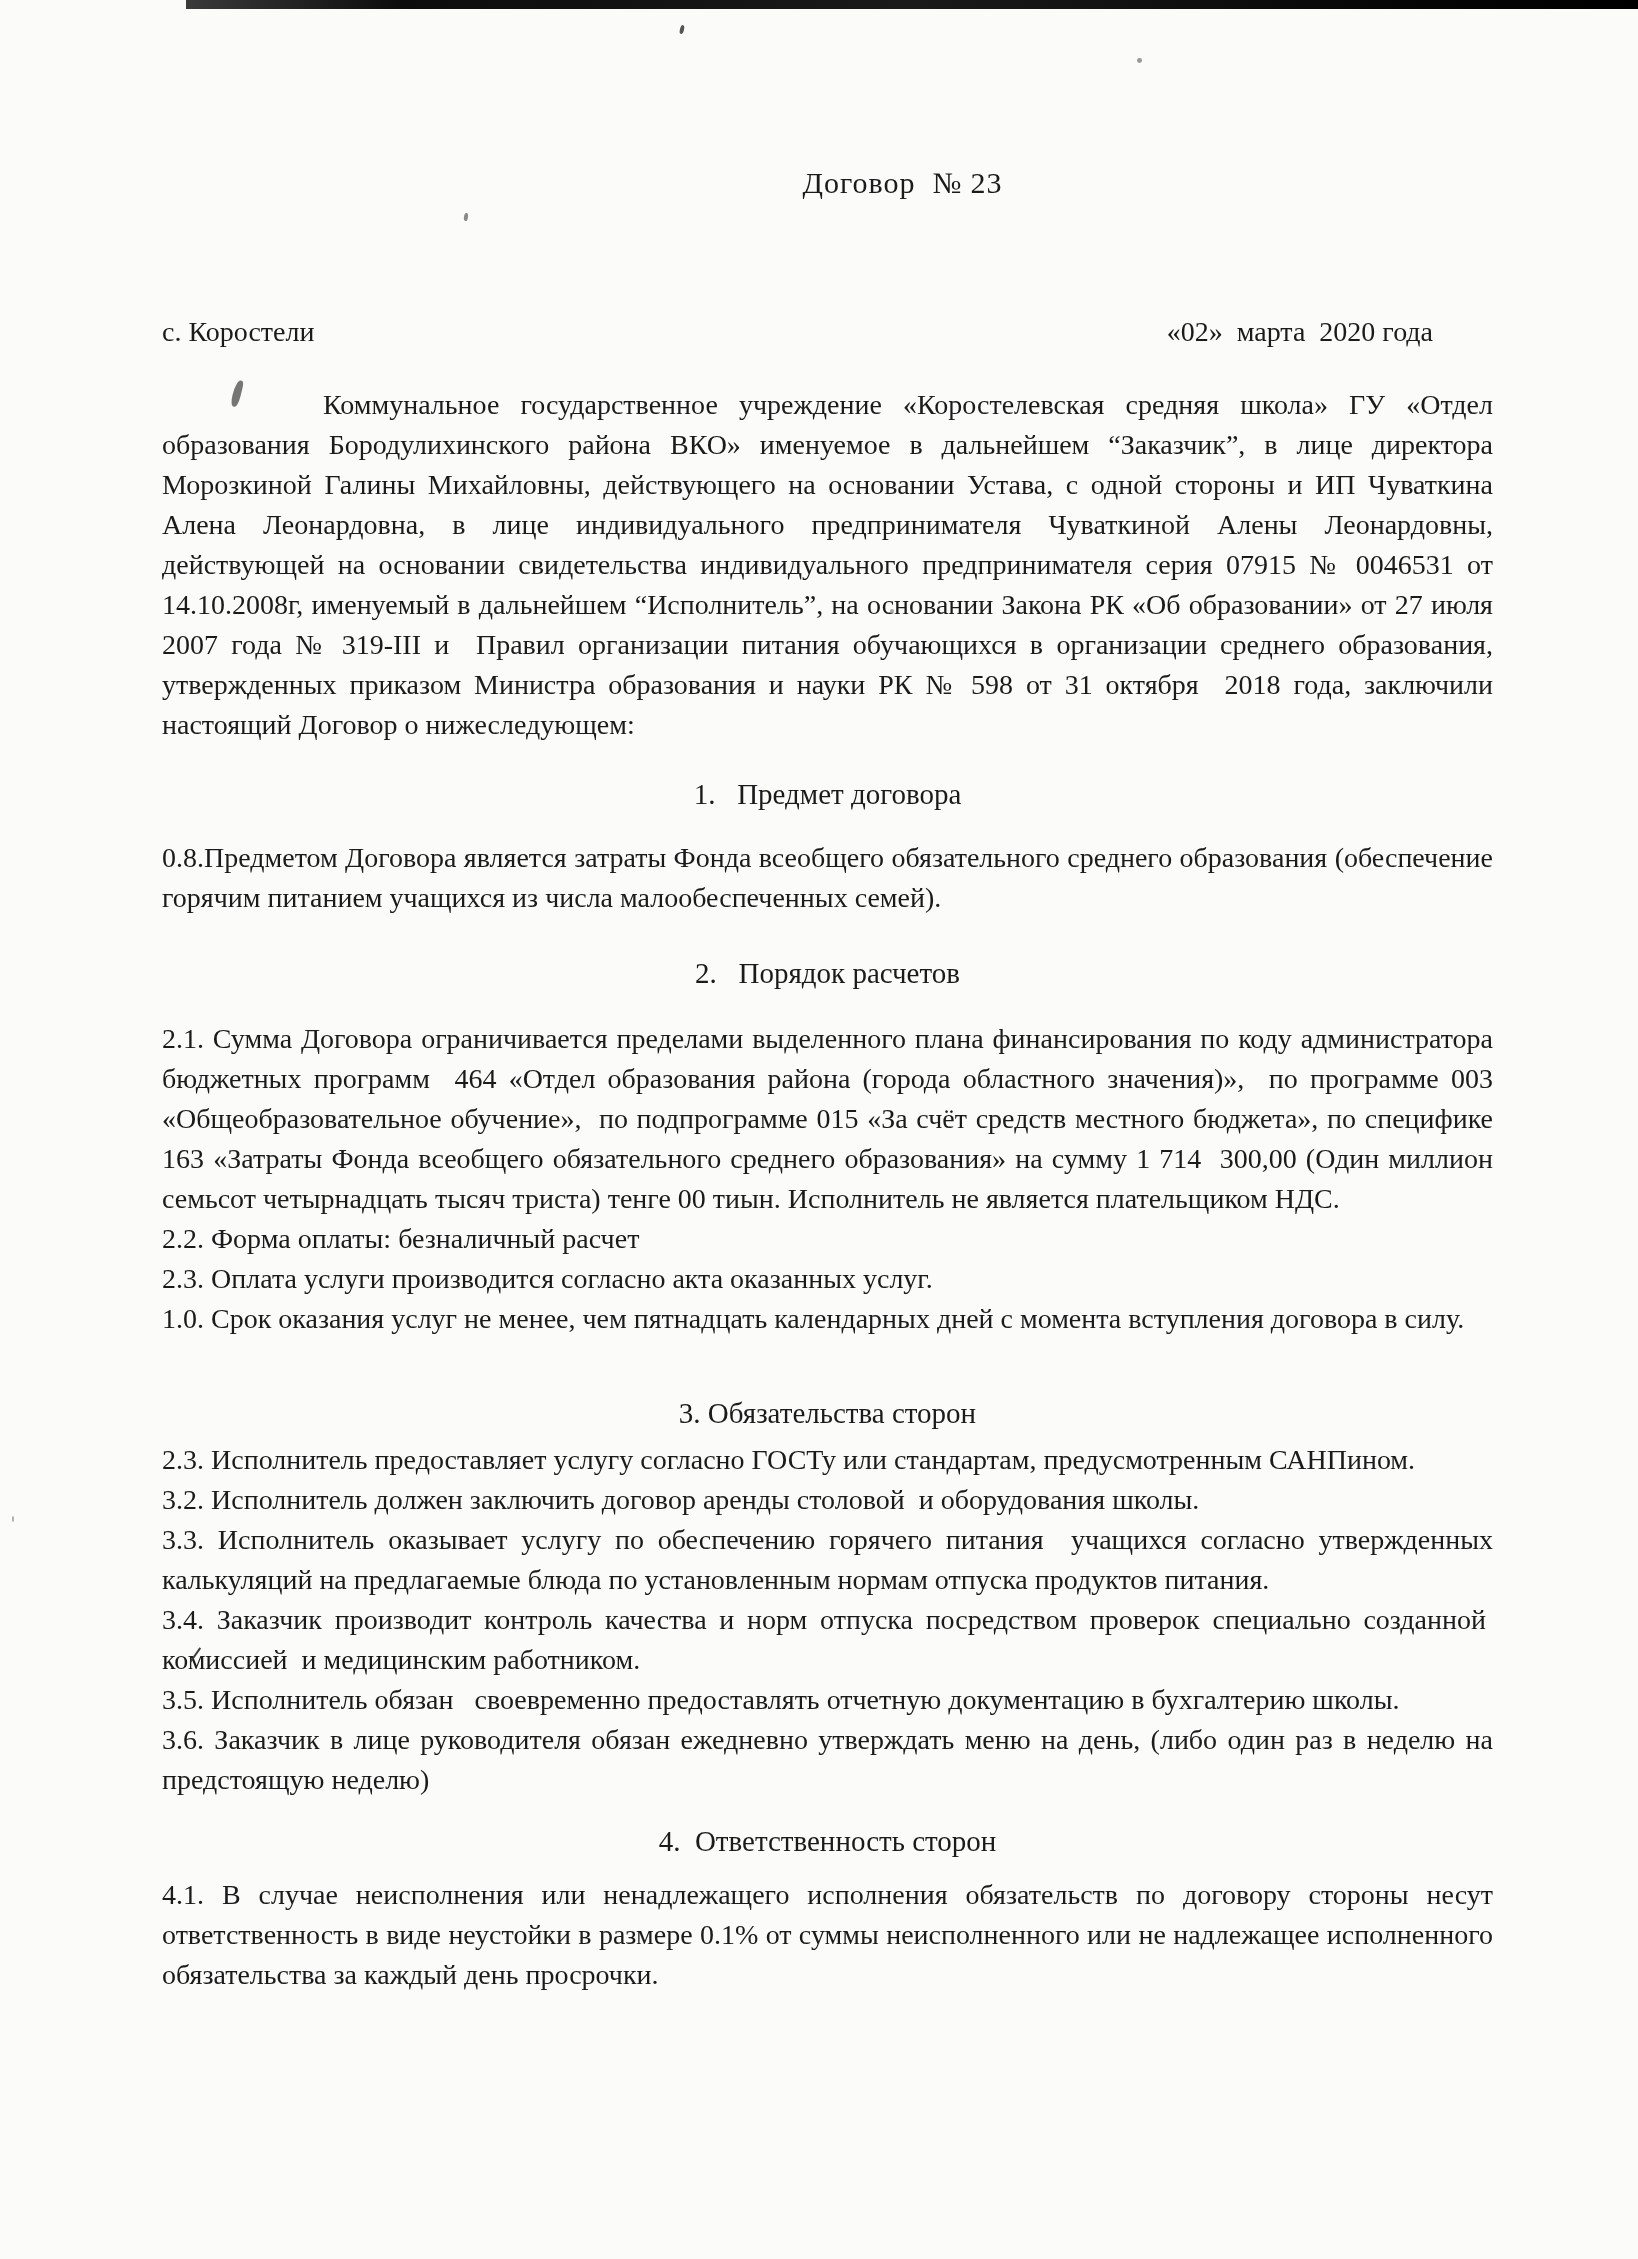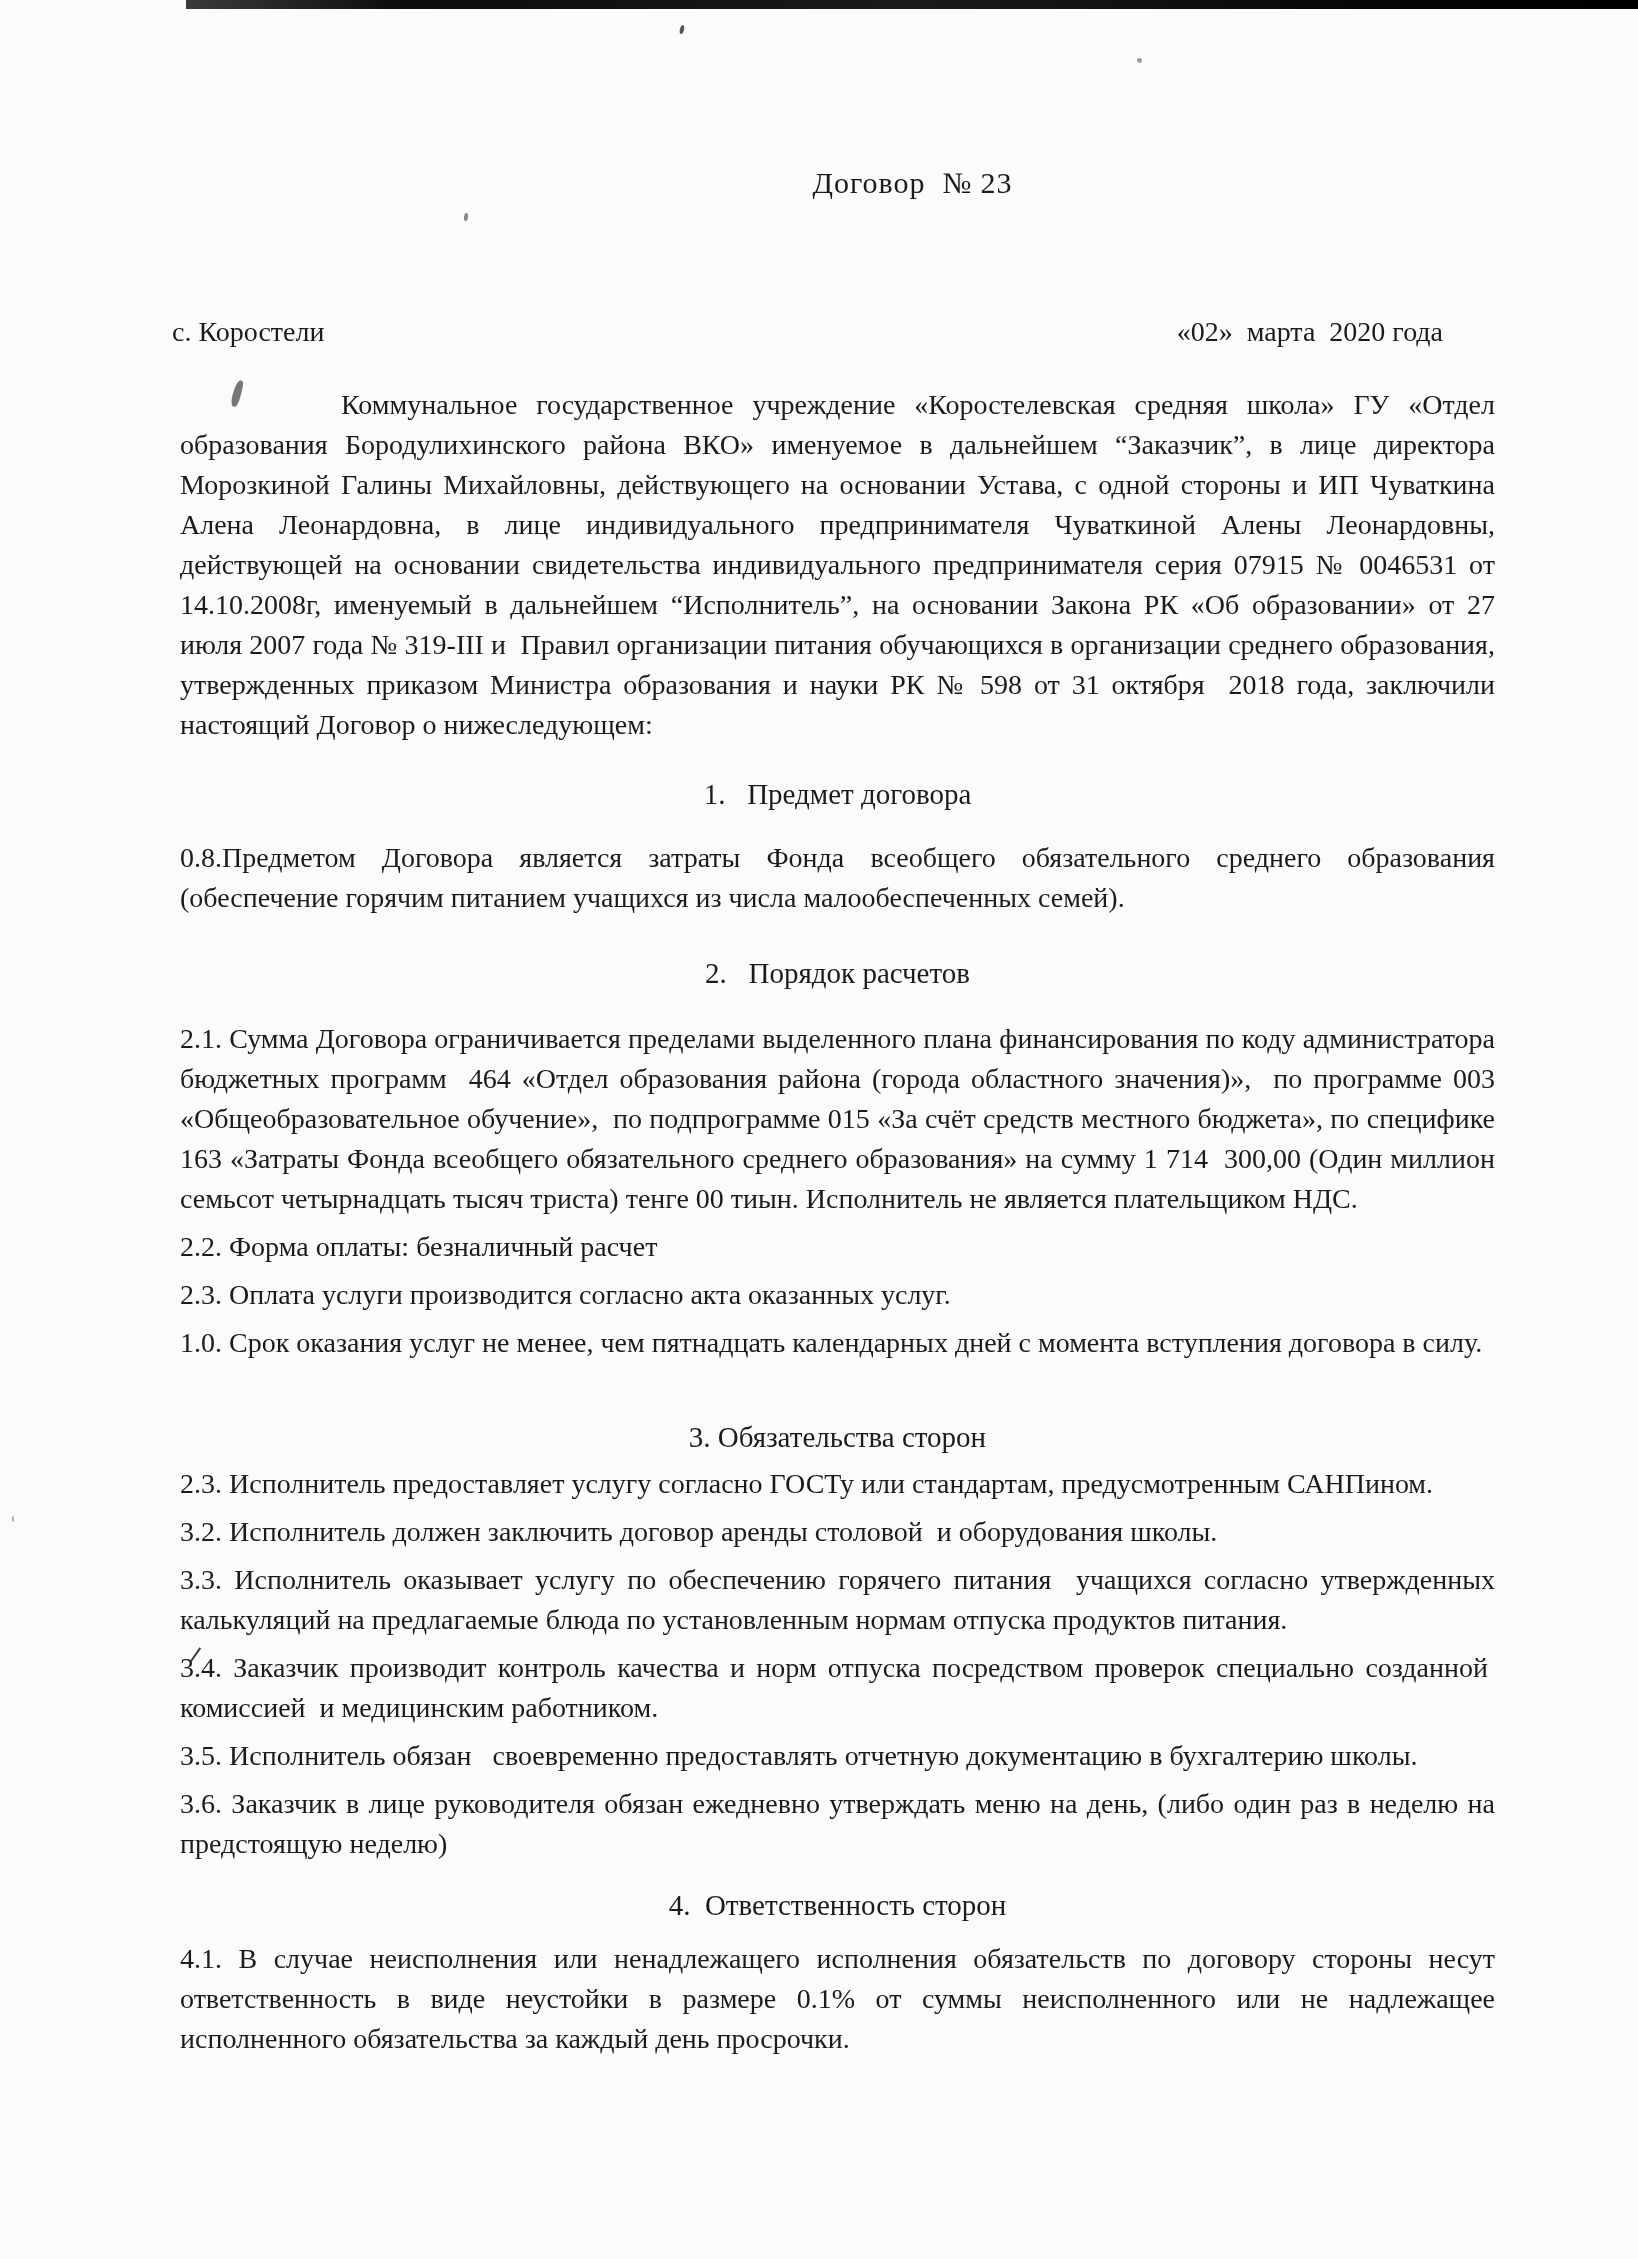--- a/index.html
+++ b/index.html
@@ -11,24 +11,24 @@
     overflow: hidden;
     position: relative;
   }
   .page { position: absolute; inset: 0; }
   
   .scan-bar {
     position: absolute; top: 0; left: 186px; right: 0; height: 8.7px;
     background: linear-gradient(90deg, #3a3a3a, #0c0c0c 15%, #1a1a1a 50%, #050505 85%, #000);
   }
   .content {
-    position: absolute; left: 172px; top: 0; width: 1331px;
+    position: absolute; left: 162px; top: 0; width: 1331px;
     font-size: 28px; line-height: 40px;
   }
-  p { margin: 8px; }
+  p { margin: 0; }
   .title {
     margin-top: 163px;
     text-align: center;
     padding-left: 150px;
     font-size: 30px;
     letter-spacing: 1px;
     white-space: pre;
   }
   .meta { display: flex; justify-content: space-between; margin-top: 109px; }
   .meta .date { padding-right: 60px; }

